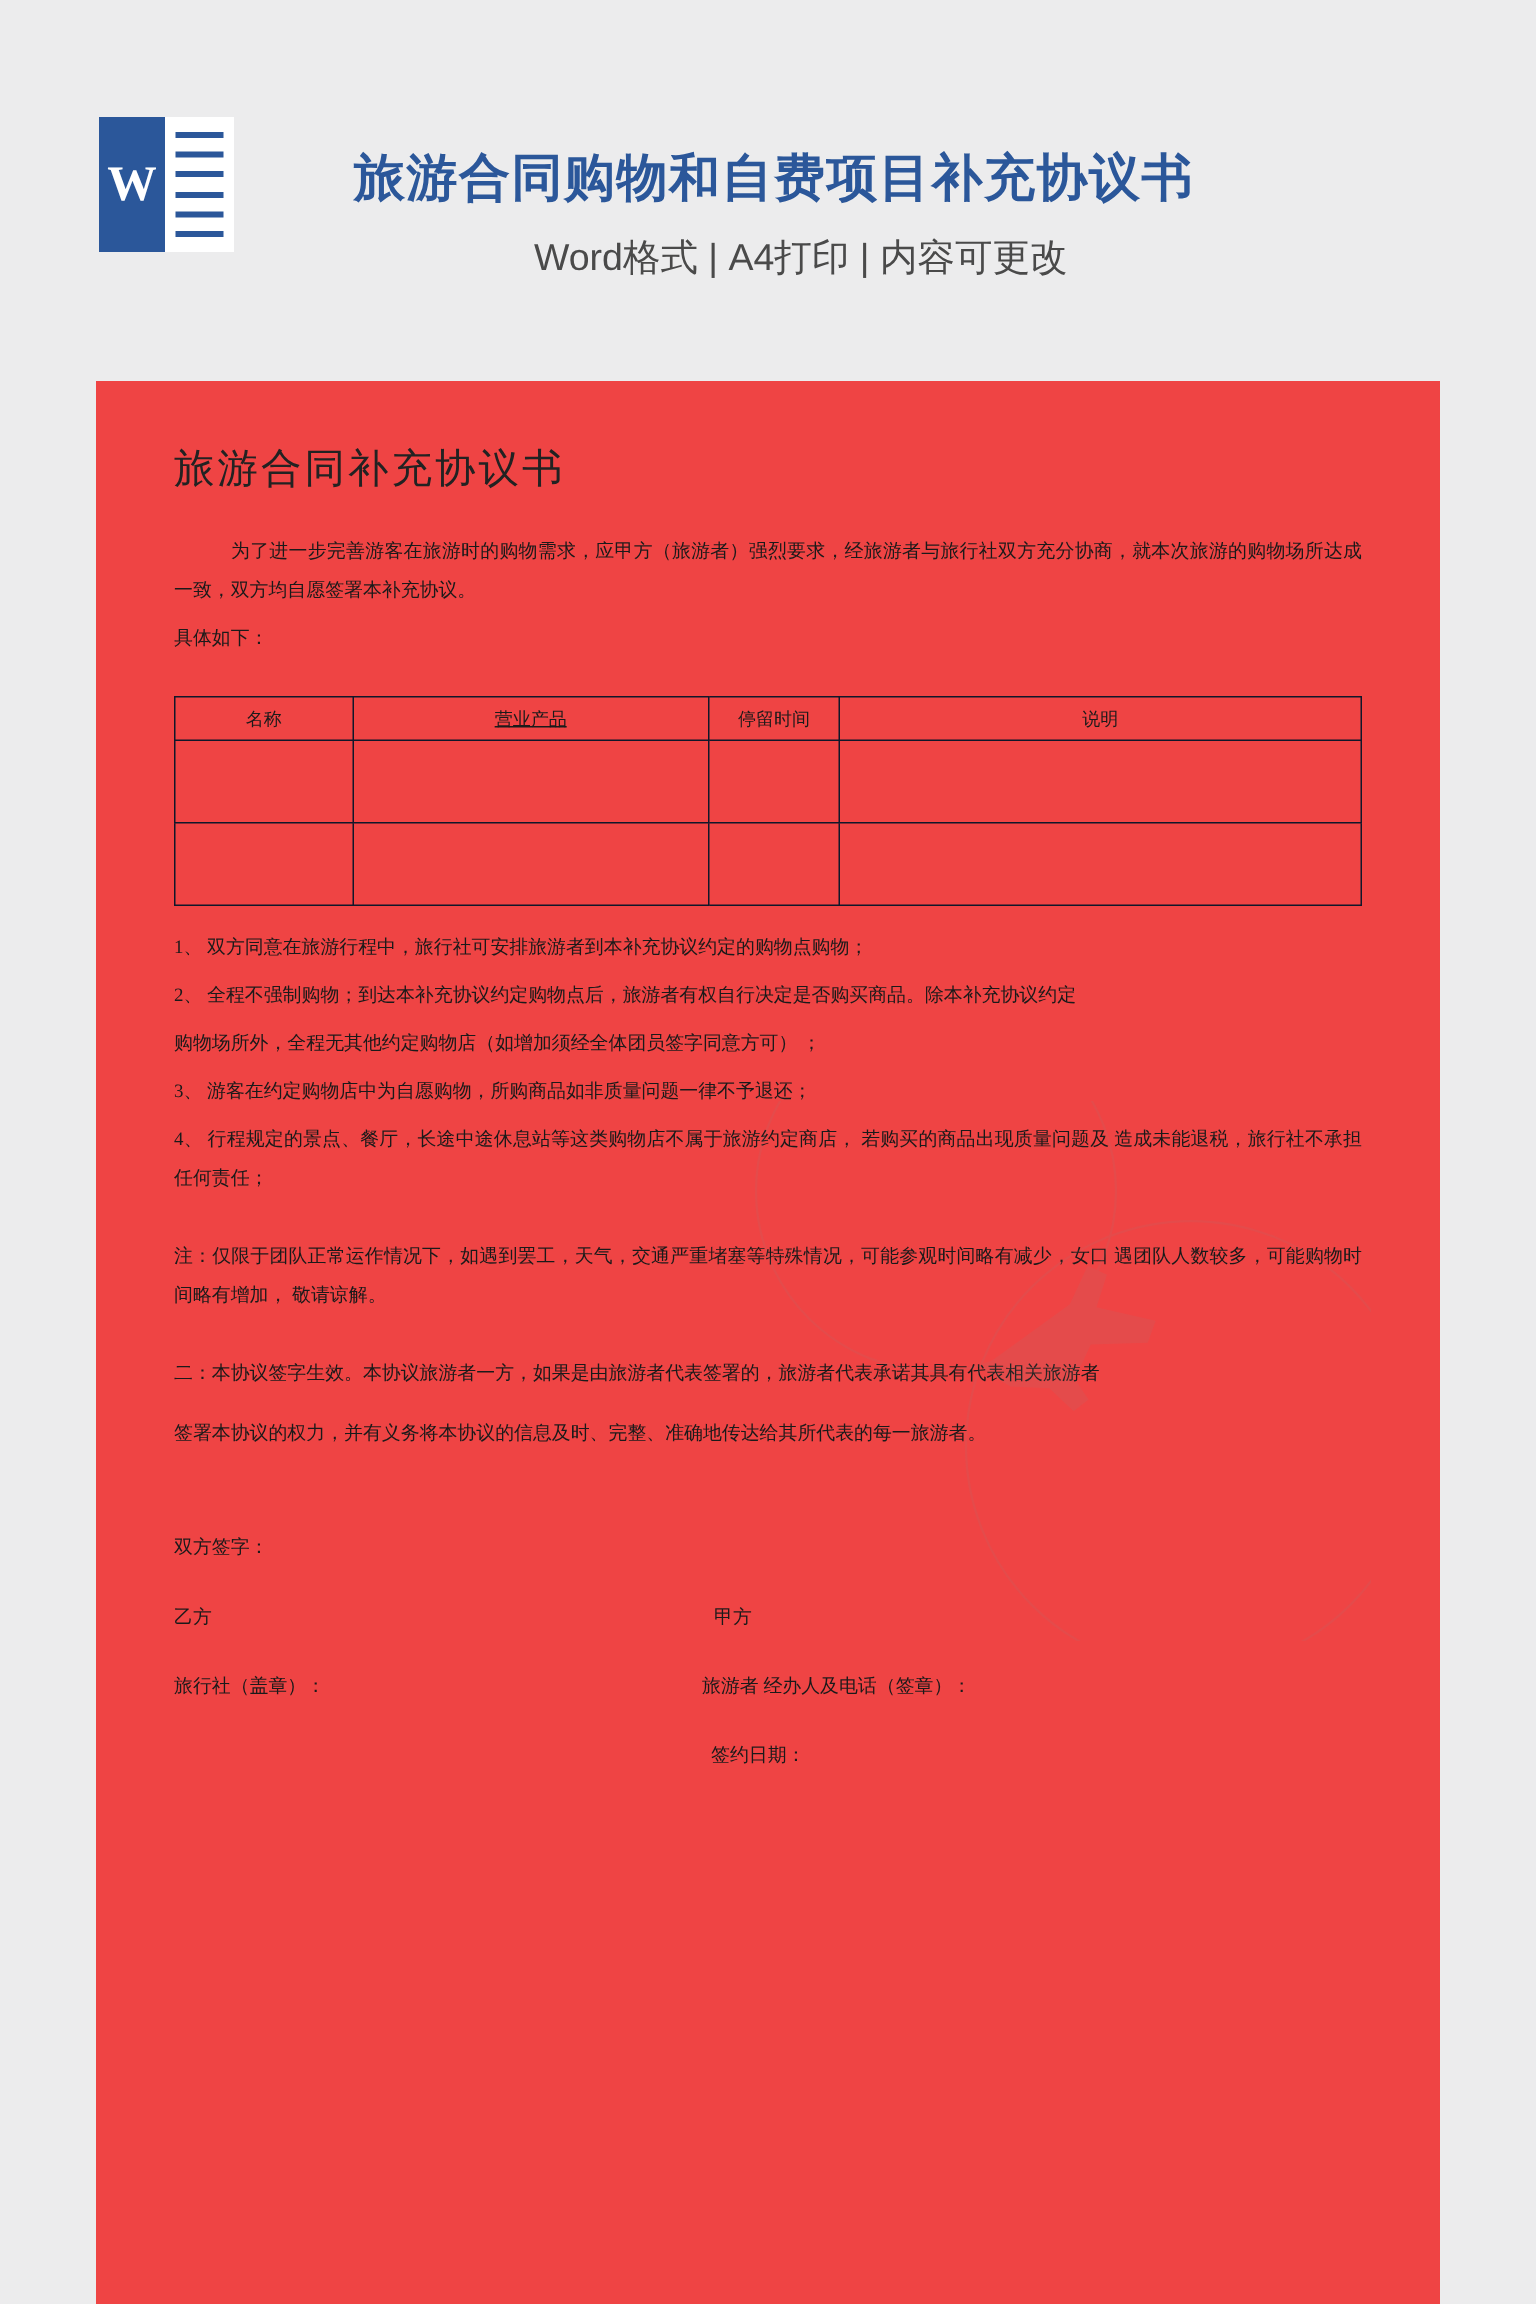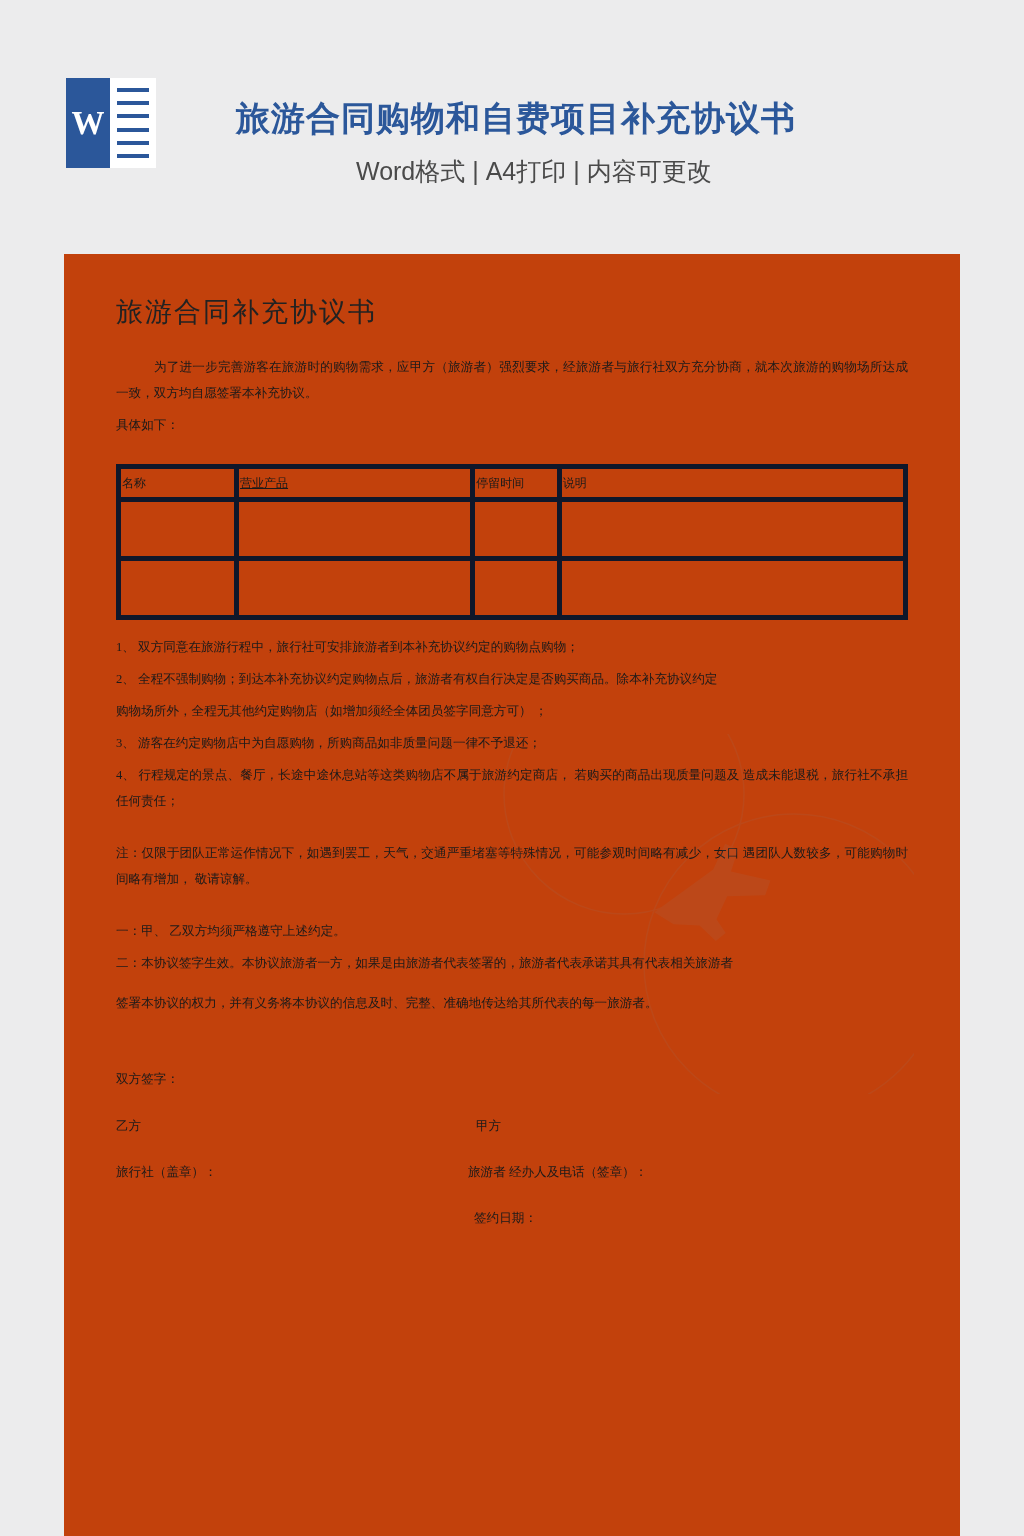--- a/index.html
+++ b/index.html
@@ -83,21 +83,21 @@
     white-space: nowrap;
   }
 
   
   .doc {
     position: absolute;
     left: 64px;
     top: 254px;
     width: 896px;
     height: 1282px;
-    background: #c2410c;
+    background: #ef4444;
     box-sizing: border-box;
     padding: 0;
     font-family: "Liberation Serif", serif;
     color: #1a1a1a;
     overflow: hidden;
   }
   .doc-inner {
     position: relative;
     padding: 40px 52px 0 52px;
   }
@@ -121,24 +121,24 @@
   .spacer-44 { height: 44px; }
 
   
   table.shop-table {
     width: 100%;
     border-collapse: collapse;
     margin: 26px 0 14px 0;
   }
   table.shop-table th,
   table.shop-table td {
-    border: 5px solid #0f172a;
+    border: 1px solid #0f172a;
     font-weight: normal;
     font-size: 12px;
-    text-align: left;
+    text-align: center;
     color: #1a1a1a;
   }
   table.shop-table th { height: 26px; }
   table.shop-table td { height: 52px; }
 
   .col-name  { width: 15%; }
   .col-prod  { width: 30%; text-decoration: underline; }
   .col-time  { width: 11%; }
   .col-desc  { width: 44%; }
 
@@ -232,21 +232,20 @@
       <p class="para">购物场所外，全程无其他约定购物店（如增加须经全体团员签字同意方可）                                ；</p>
       <p class="para">3、 游客在约定购物店中为自愿购物，所购商品如非质量问题一律不予退还；</p>
       <p class="para"> 4、      行程规定的景点、餐厅，长途中途休息站等这类购物店不属于旅游约定商店，  若购买的商品出现质量问题及 造成未能退税，旅行社不承担任何责任；</p>
 
       <div class="spacer-20"></div>
 
       <p class="para"> 注：仅限于团队正常运作情况下，如遇到罢工，天气，交通严重堵塞等特殊情况，可能参观时间略有减少，女口 遇团队人数较多，可能购物时间略有增加，  敬请谅解。</p>
 
       <div class="spacer-20"></div>
 
-      <p class="para">一：甲、 乙双方均须严格遵守上述约定。</p>
       <p class="para">二：本协议签字生效。本协议旅游者一方，如果是由旅游者代表签署的，旅游者代表承诺其具有代表相关旅游者</p>
       <div style="height:8px"></div>
       <p class="para">签署本协议的权力，并有义务将本协议的信息及时、完整、准确地传达给其所代表的每一旅游者。</p>
 
       <div class="spacer-44"></div>
 
       <p class="para">双方签字：</p>
 
       <div class="spacer-20"></div>
 

